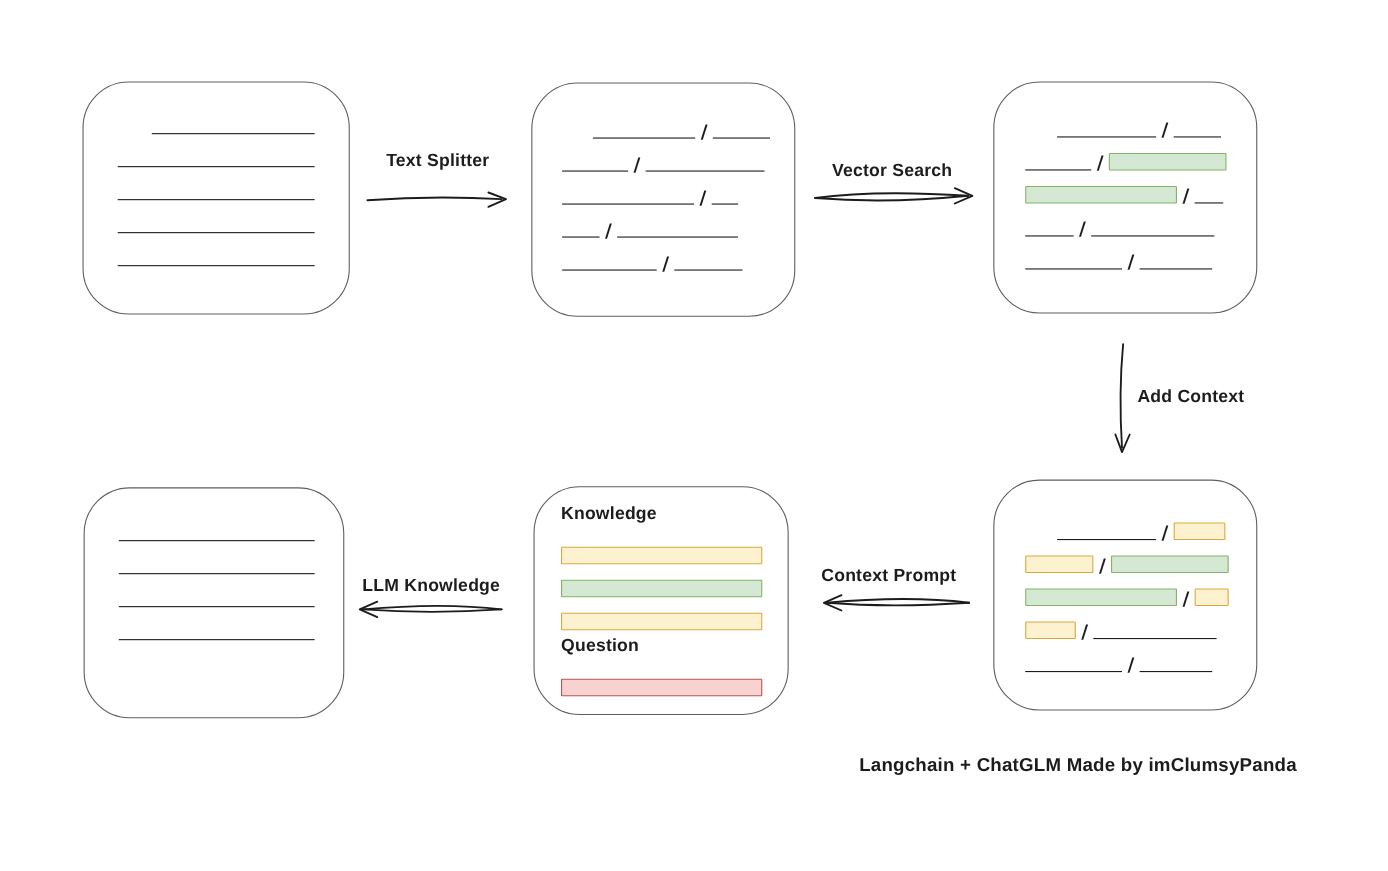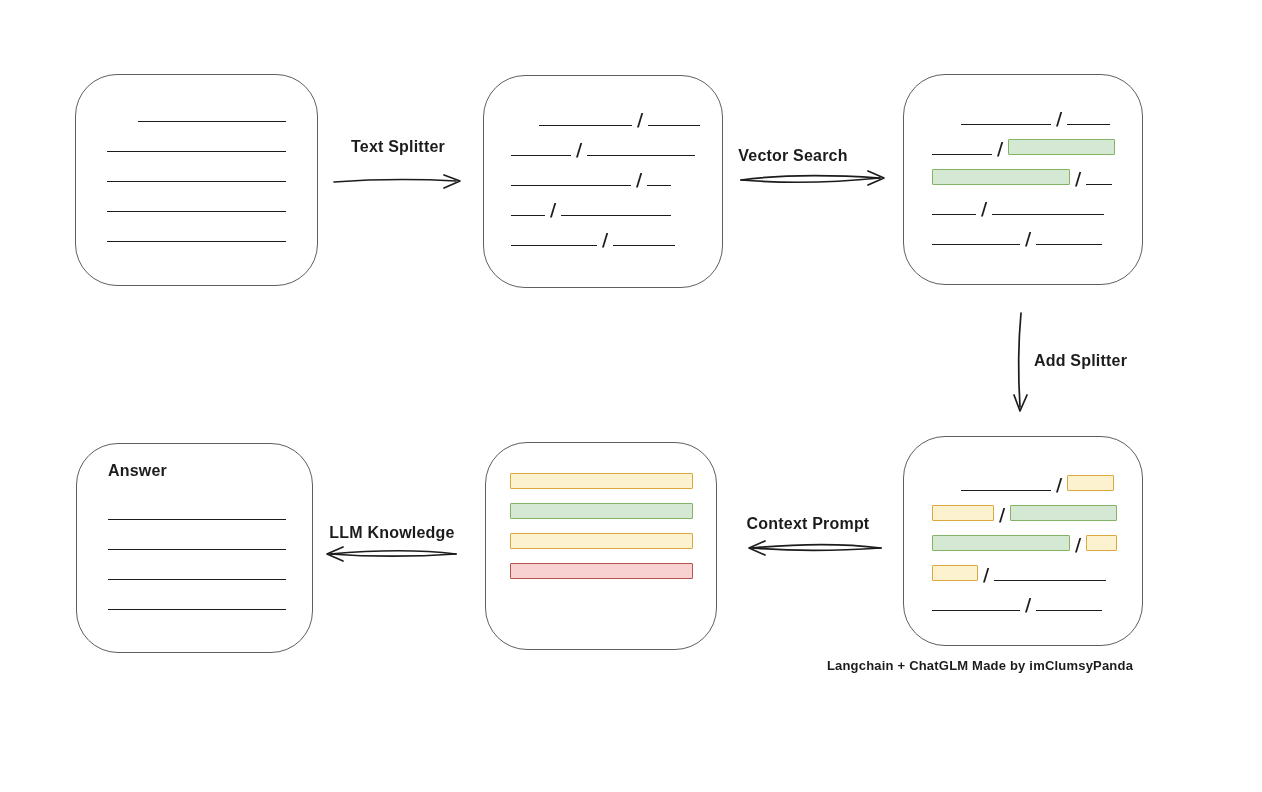--- a/index.html
+++ b/index.html
@@ -30,22 +30,22 @@
     margin:0 5px;transform:translateY(3px);color:var(--line,#1c1c1c);
   }
   .box-label{height:24px;font-size:16px;font-weight:bold;letter-spacing:0.2px;}
   .box-answer .box-label{margin-bottom:4px;}
   .q-label{margin-top:6px;}
   .arrow-label{
     position:absolute;font-size:16px;font-weight:bold;letter-spacing:0.2px;white-space:nowrap;
   }
   .centered{text-align:center;}
   .caption{
-    position:absolute;left:780px;top:658px;width:400px;text-align:center;
-    font-size:13px;font-weight:bold;letter-spacing:0.2px;white-space:nowrap;
+    position:absolute;left:780px;top:686px;width:400px;text-align:center;
+    font-size:17px;font-weight:bold;letter-spacing:0.2px;white-space:nowrap;
   }
 </style>
 </head>
 <body>
 
 <div class="canvas">
 
   <svg class="arrows-layer" viewBox="0 0 1262 792">
     <g>
       <path class="arrow-path" d="M334 182 C 375 179 420 179 456 181"></path>
@@ -168,61 +168,62 @@
         <span class="seg seg-line" style="width: 112px;"></span>
       </div>
       <div class="row">
         <span class="seg seg-line" style="width: 88px;"></span>
         <span class="slash">/</span>
         <span class="seg seg-line" style="width: 66px;"></span>
       </div>
     </div>
 
   <div class="box box-prompt">
+    <div class="box-label">Knowledge</div>
     <div>
         <div class="row">
           <span class="seg seg-yellow" style="width: 183px;"></span>
         </div>
         <div class="row">
           <span class="seg seg-green" style="width: 183px;"></span>
         </div>
         <div class="row">
           <span class="seg seg-yellow" style="width: 183px;"></span>
         </div>
       </div>
+    <div class="box-label q-label">Question</div>
     <div>
         <div class="row">
           <span class="seg seg-red" style="width: 183px;"></span>
         </div>
       </div>
   </div>
 
   <div class="box box-answer">
-    <div class="box-label">Answer</div>
     <div>
         <div class="row">
           <span class="seg seg-line" style="width: 178px;"></span>
         </div>
         <div class="row">
           <span class="seg seg-line" style="width: 178px;"></span>
         </div>
         <div class="row">
           <span class="seg seg-line" style="width: 178px;"></span>
         </div>
         <div class="row">
           <span class="seg seg-line" style="width: 178px;"></span>
         </div>
       </div>
   </div>
 
   <div class="arrow-label centered" style="left:333px;top:138px;width:130px;">Text Splitter</div>
 
-  <div class="arrow-label centered" style="left:727px;top:147px;width:132px;">Vector Search</div>
-
-  <div class="arrow-label" style="left:1034px;top:352px;">Add Splitter</div>
+  <div class="arrow-label centered" style="left:745px;top:147px;width:132px;">Vector Search</div>
+
+  <div class="arrow-label" style="left:1034px;top:352px;">Add Context</div>
 
   <div class="arrow-label centered" style="left:733px;top:515px;width:150px;">Context Prompt</div>
 
   <div class="arrow-label centered" style="left:326px;top:524px;width:132px;">LLM Knowledge</div>
 
   <div class="caption">Langchain + ChatGLM Made by imClumsyPanda</div>
 
 </div>
 
 </body></html>

